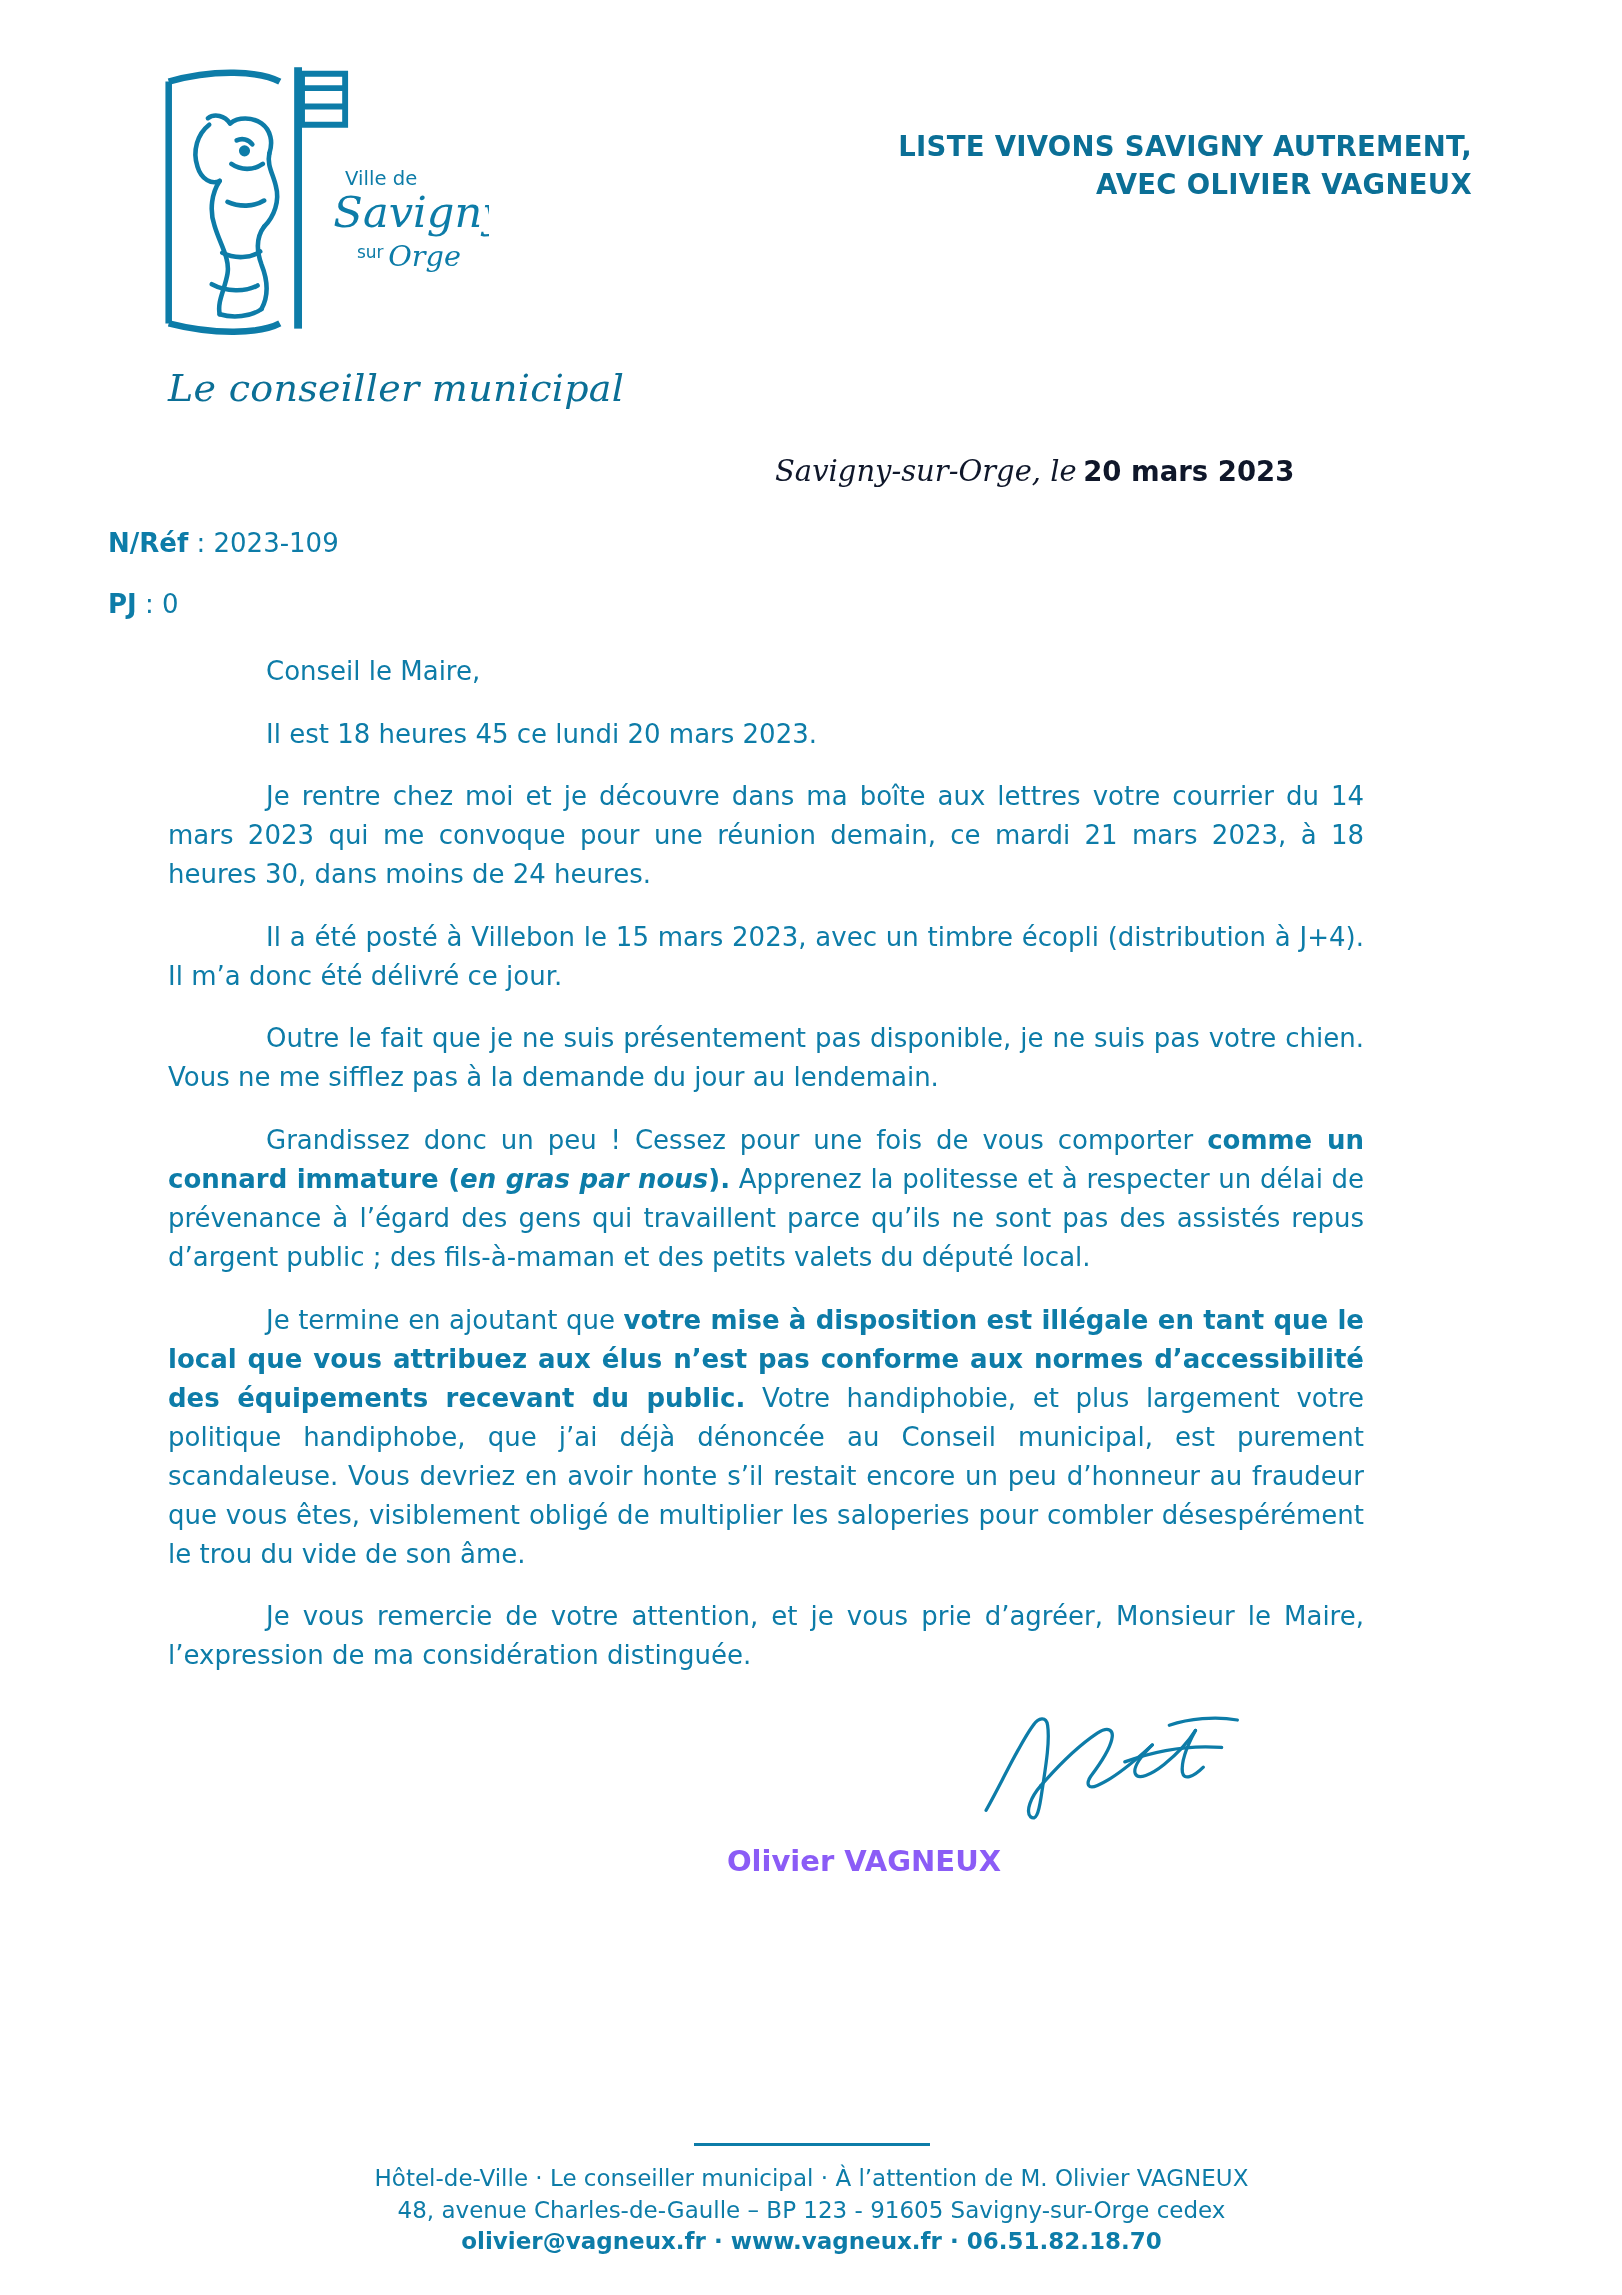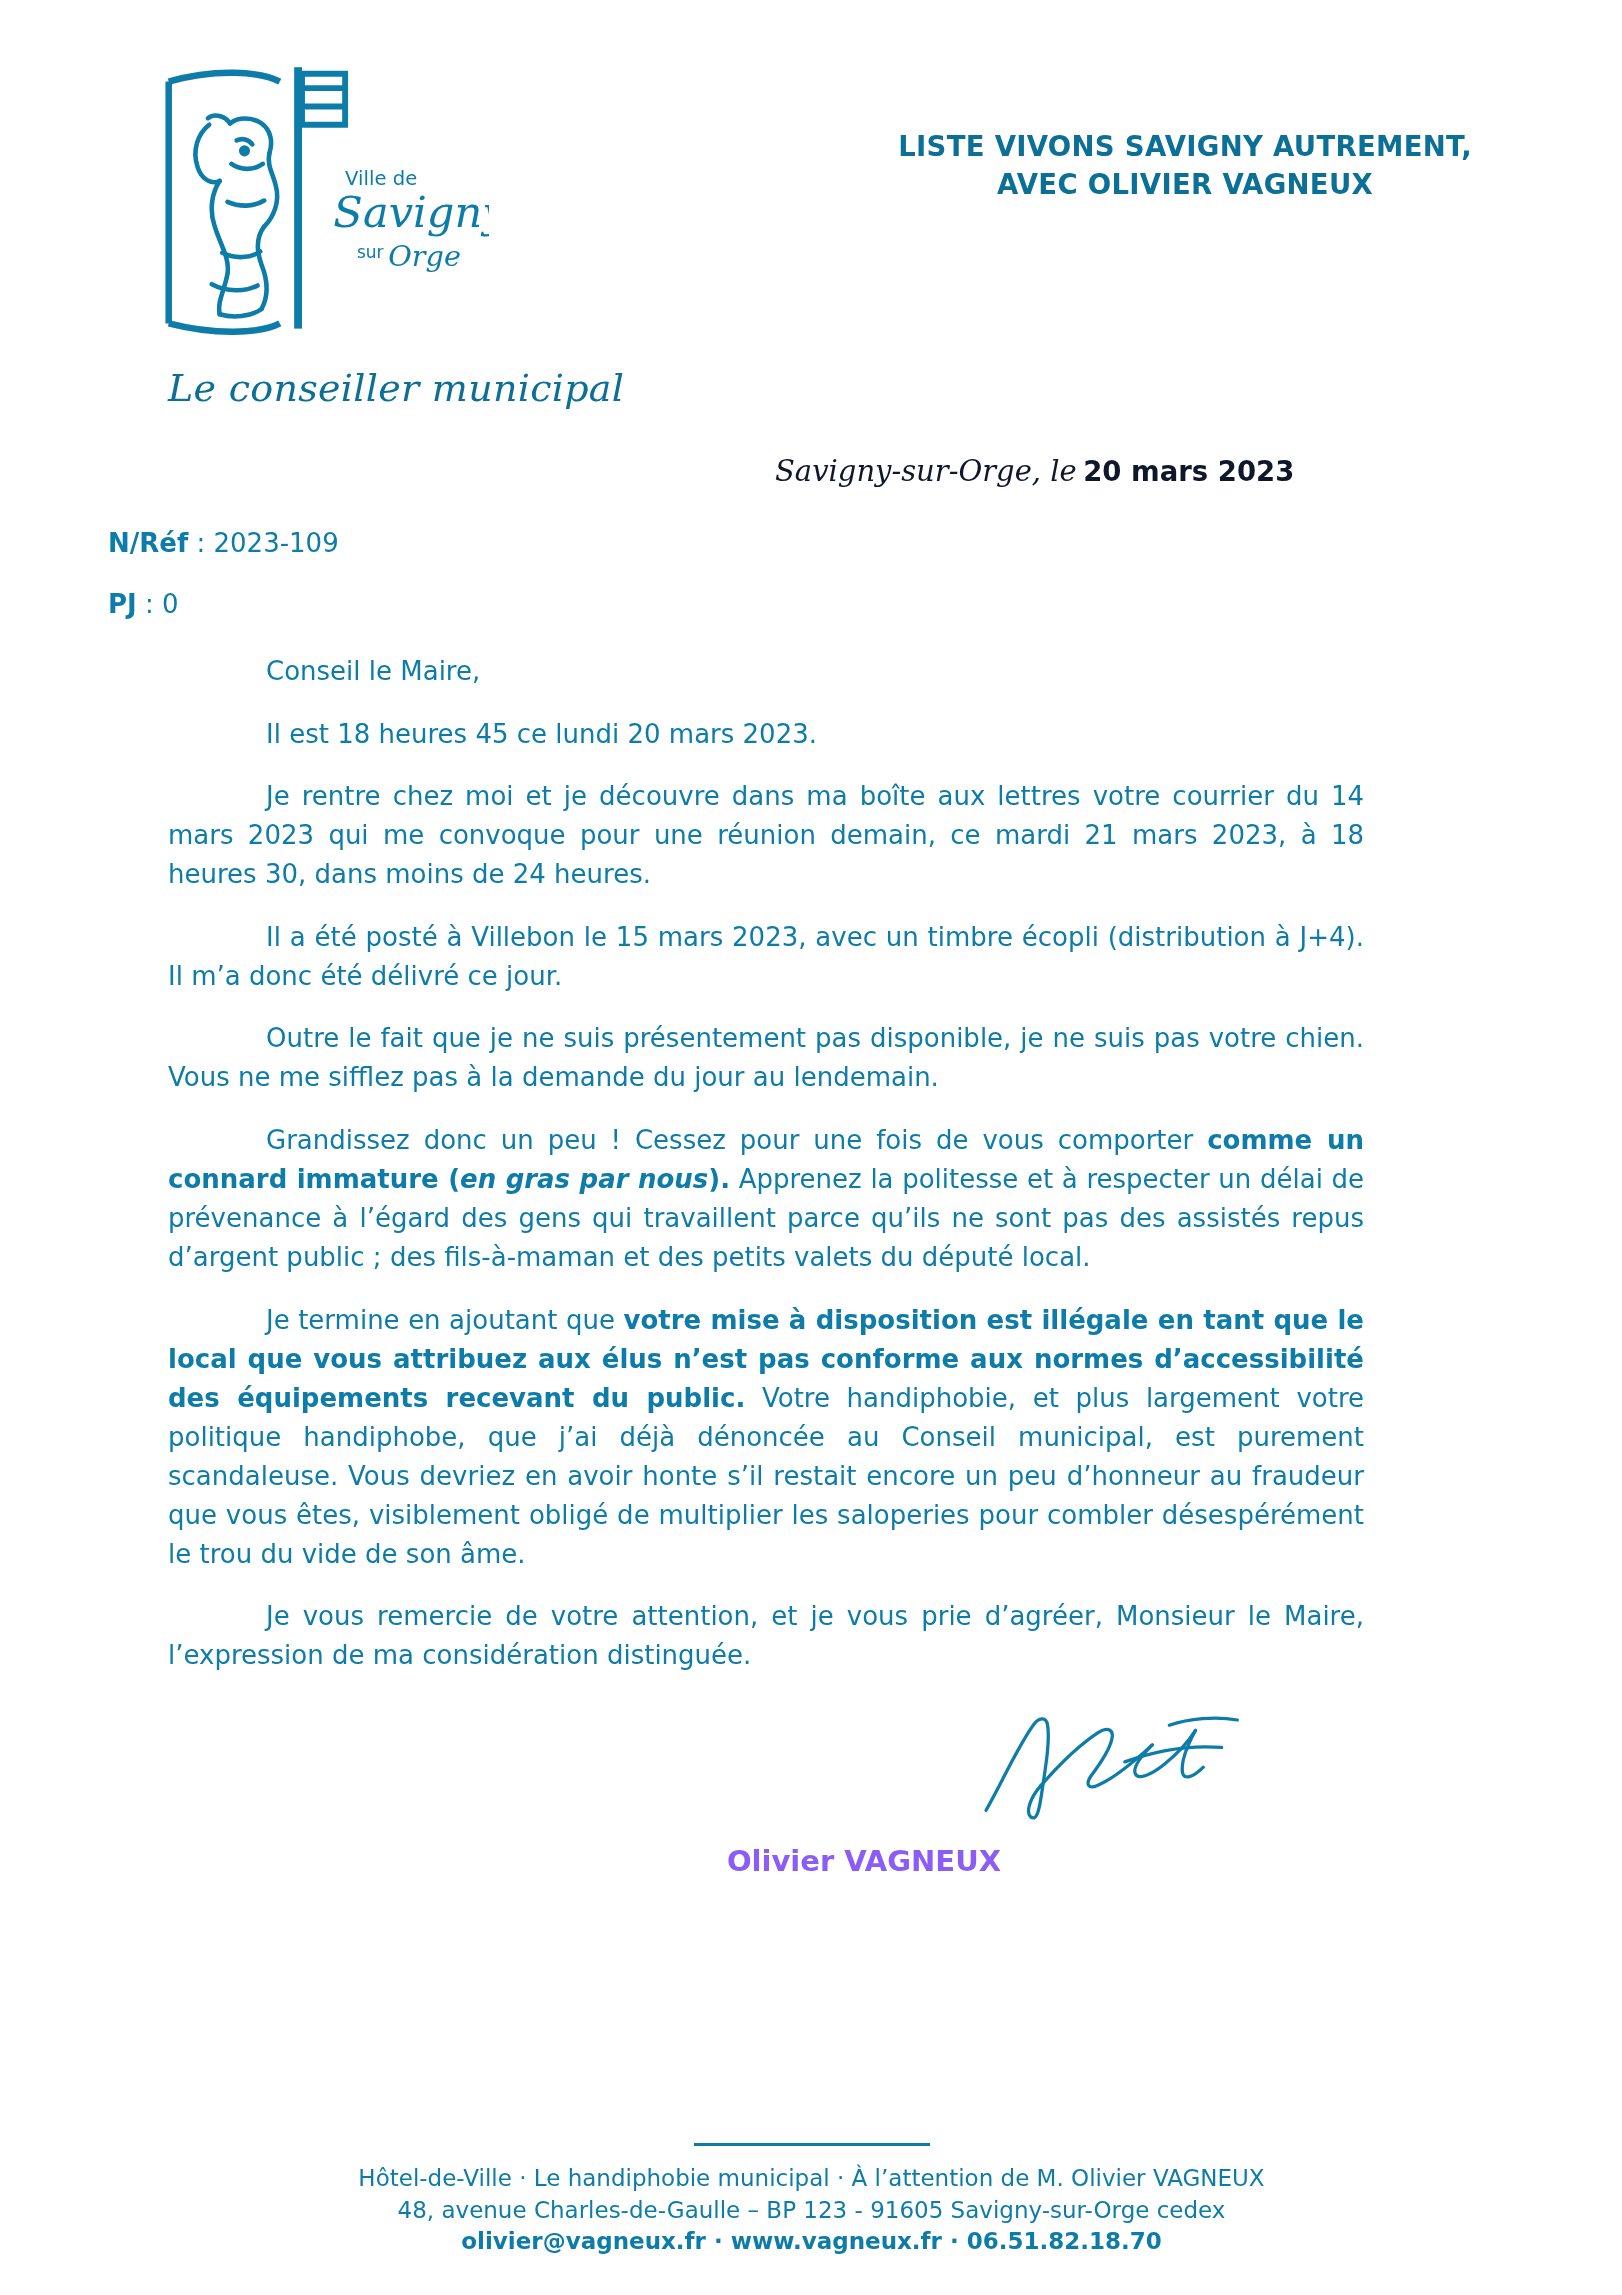--- a/index.html
+++ b/index.html
@@ -35,21 +35,21 @@
     width: 340px;
     height: 281px;
   }
   .logo-svg {
     display: block;
   }
   .header-title {
     position: absolute;
     right: 151px;
     top: 128px;
-    text-align: center;
+    text-align: right;
     font-weight: bold;
     font-size: 27.5px;
     line-height: 1.38;
     letter-spacing: 0.3px;
     color: #0b6f96;
   }
 
   
   .content {
     position: absolute;
@@ -260,19 +260,19 @@
           </g>
         </svg>
         <div class="signature-name">Olivier VAGNEUX</div>
       </div>
 
     </div>
   </div>
 
   <div class="footer">
     <div class="footer-rule"></div>
-    <div class="footer-line">Hôtel-de-Ville · Le handiphobie municipal · À l’attention de M. Olivier VAGNEUX</div>
+    <div class="footer-line">Hôtel-de-Ville · Le conseiller municipal · À l’attention de M. Olivier VAGNEUX</div>
     <div class="footer-line">48, avenue Charles-de-Gaulle – BP 123 - 91605 Savigny-sur-Orge cedex</div>
     <div class="footer-line bold">olivier@vagneux.fr · www.vagneux.fr · 06.51.82.18.70</div>
   </div>
 
 </div>
 
 
 </body></html>

